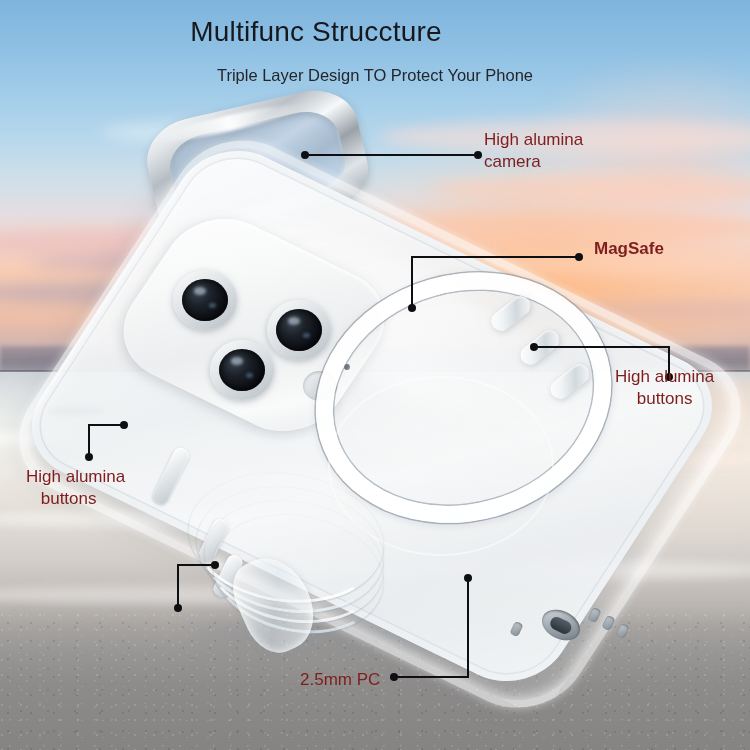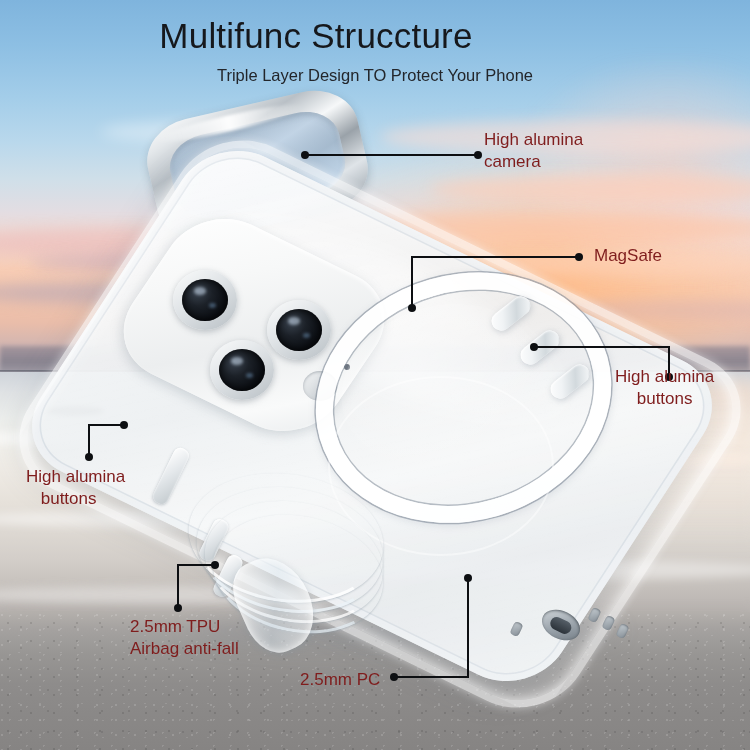--- a/index.html
+++ b/index.html
@@ -127,36 +127,36 @@
       radial-gradient(circle at 34% 62%, rgba(0,0,0,.35) 0 1px, transparent 1px),
       radial-gradient(circle at 58% 28%, rgba(255,255,255,.45) 0 1px, transparent 1px),
       radial-gradient(circle at 77% 72%, rgba(0,0,0,.3) 0 1px, transparent 1px),
       radial-gradient(circle at 90% 38%, rgba(255,255,255,.4) 0 1px, transparent 1px);
     background-size:19px 15px,23px 18px,17px 13px,27px 21px,21px 17px;
   }
 
   
   .title{
     position:absolute;left:0;top:16px;width:632px;text-align:center;
-    font-size:35px;letter-spacing:.2px;color:#16181c;white-space:nowrap;
+    font-size:28px;letter-spacing:.2px;color:#16181c;white-space:nowrap;
   }
   .subtitle{
     position:absolute;left:0;top:66px;width:750px;text-align:center;
     font-size:16.5px;color:#23262b;white-space:nowrap;
   }
 
   
   .label{
     position:absolute;font-size:17px;line-height:1.30;color:#7f1d1d;
     white-space:nowrap;
   }
   .label .l2{display:block;}
   .lbl-camera{left:484px;top:129px;text-align:left;}
   .lbl-camera .l2{text-align:left;padding-right:32px;}
-  .lbl-magsafe{left:594px;top:245px;}
+  .lbl-magsafe{left:594px;top:238px;font-weight:bold;}
   .lbl-btn-right{left:615px;top:366px;text-align:left;}
   .lbl-btn-right .l2{text-align:center;}
   .lbl-btn-left{left:26px;top:466px;text-align:left;}
   .lbl-btn-left .l2{text-align:center;padding-right:14px;}
   .lbl-tpu{left:130px;top:616px;text-align:left;}
   .lbl-tpu .l2{text-align:left;}
   .lbl-pc{left:300px;top:669px;}
 
   
   .leader{position:absolute;background:#0d0f12;}
@@ -505,24 +505,20 @@
   <div class="dot" style="left:85px;top:453px;"></div>
   <div class="label lbl-btn-left">
     <span>High alumina</span>
     <span class="l2">buttons</span>
   </div>
 
   <div class="dot" style="left:211px;top:561px;"></div>
   <div class="leader lh" style="left:177px;top:564px;width:36px;"></div>
   <div class="leader lv" style="left:177px;top:564px;height:44px;"></div>
   <div class="dot" style="left:174px;top:604px;"></div>
-  <div class="label lbl-tpu">
-    <span>2.5mm TPU</span>
-    <span class="l2">Airbag anti-fall</span>
-  </div>
 
   <div class="dot" style="left:464px;top:574px;"></div>
   <div class="leader lv" style="left:467px;top:578px;height:100px;"></div>
   <div class="leader lh" style="left:394px;top:676px;width:74px;"></div>
   <div class="dot" style="left:390px;top:673px;"></div>
   <div class="label lbl-pc">
     <span>2.5mm PC</span>
   </div>
 
 </div>

